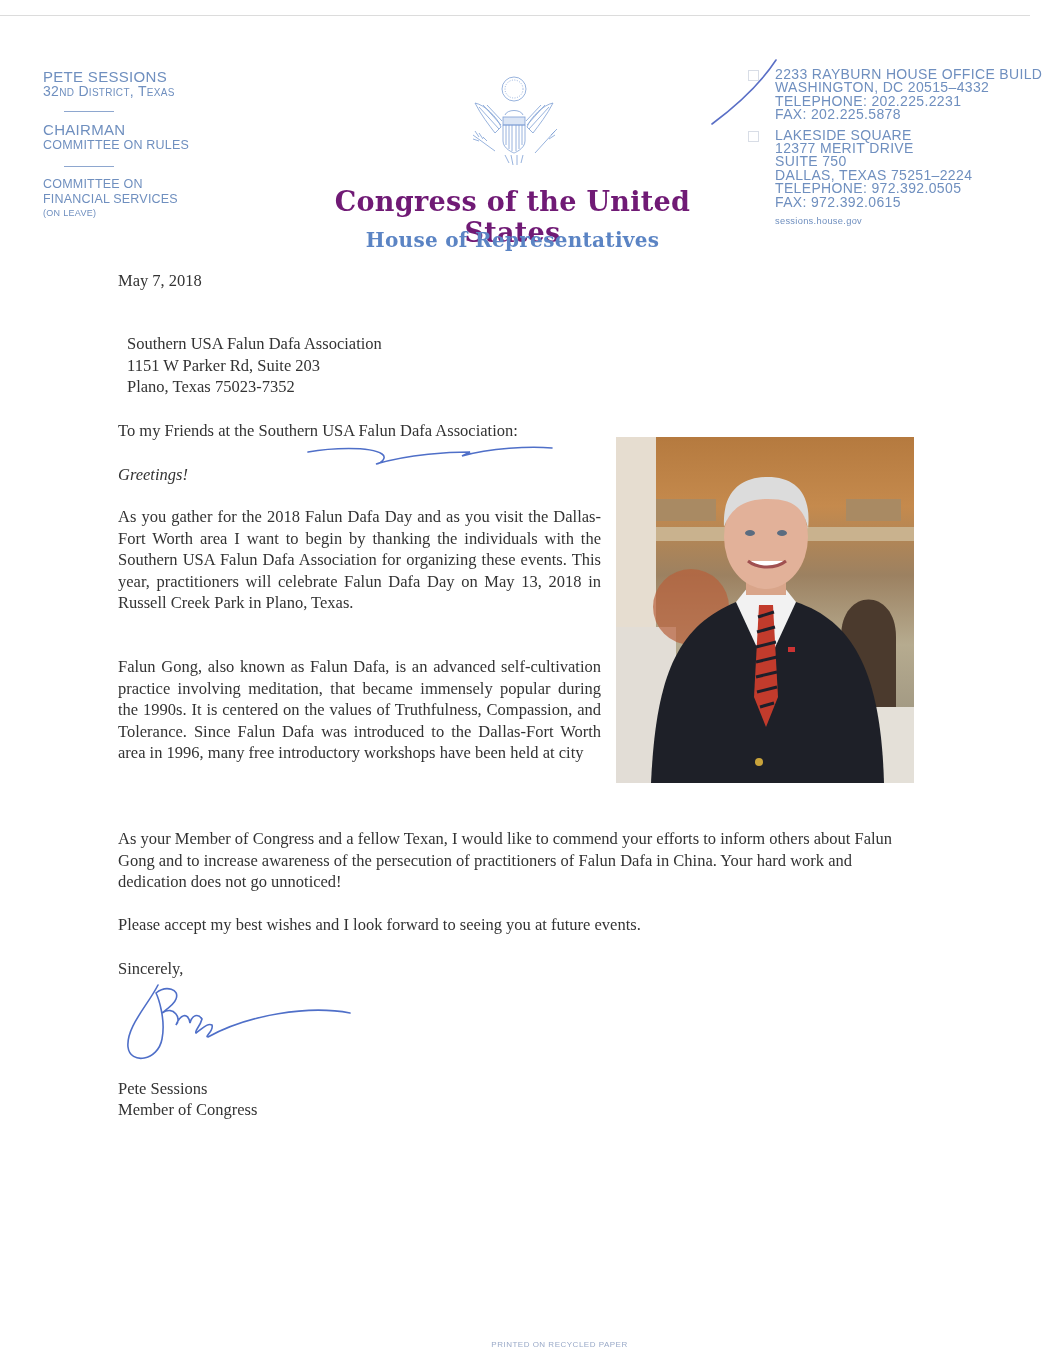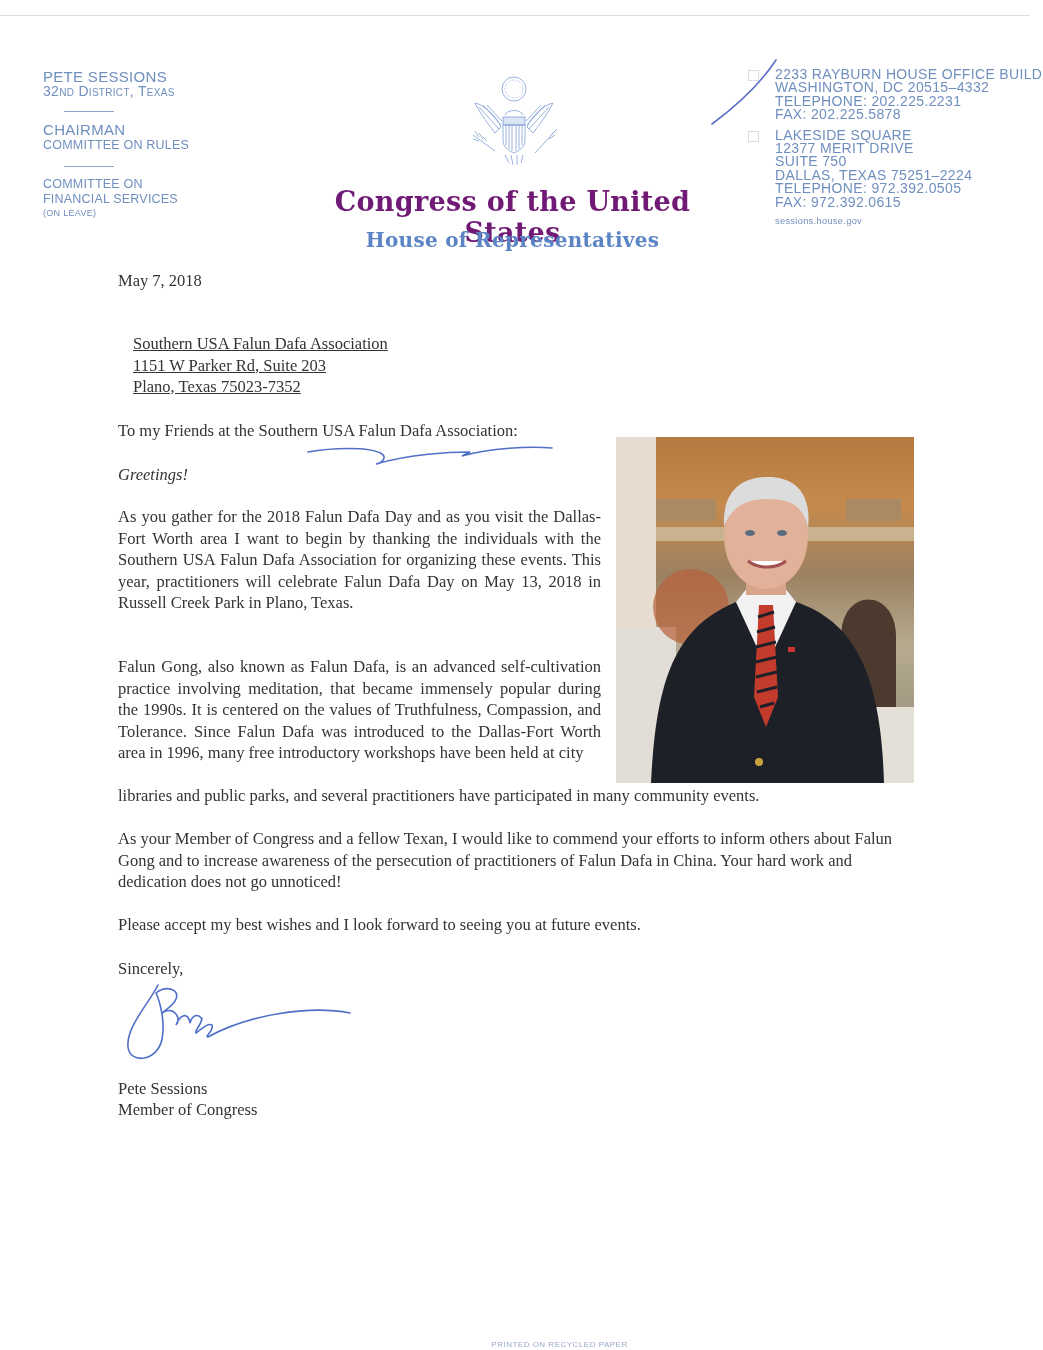--- a/index.html
+++ b/index.html
@@ -26,21 +26,21 @@
   .pen-slash { position: absolute; left: 706px; top: 58px; width: 80px; height: 70px; }
 
   .seal { position: absolute; left: 455px; top: 75px; width: 118px; height: 92px; }
   .congress-title { position: absolute; left: 300px; top: 186px; width: 425px; text-align: center;
     font-family: "DejaVu Serif", serif; font-weight: bold; color: #701a75; font-size: 27px; letter-spacing: 0.3px; }
   .house-title { position: absolute; left: 300px; top: 228px; width: 425px; text-align: center;
     font-family: "DejaVu Serif", serif; font-weight: bold; color: #5b84c4; font-size: 20px; letter-spacing: 0.3px; }
 
   .txt { position: absolute; font-family: "Liberation Serif", serif; color: #333; font-size: 16.5px; line-height: 21.5px; }
   .date { left: 118px; top: 270px; }
-  .recipient { left: 133px; top: 333px; text-decoration: underline; }
+  .recipient { left: 127px; top: 333px; }
   .salutation { left: 118px; top: 420px; }
   .greeting { left: 118px; top: 464px; font-style: italic; }
   .para1 { left: 118px; top: 506px; width: 483px; text-align: justify; }
   .para2 { left: 118px; top: 656px; width: 483px; text-align: justify; }
   .para2-tail { left: 118px; top: 785px; width: 740px; }
   .para3 { left: 118px; top: 828px; width: 800px; }
   .para4 { left: 118px; top: 914px; width: 800px; }
   .closing { left: 118px; top: 958px; }
   .signer-name { left: 118px; top: 1078px; }
   .signer-title { left: 118px; top: 1099px; }
@@ -129,21 +129,20 @@
   <div class="txt salutation">To my Friends at the Southern USA Falun Dafa Association:</div>
 
   <svg class="pen-underline" viewBox="0 0 260 30">
     <path d="M8 12 C 30 8, 70 6, 82 14 C 88 18, 80 24, 76 24 C 110 14, 150 12, 170 12 L 162 16 C 190 8, 230 6, 252 8" stroke="#4f6fc8" stroke-width="1.6" fill="none" stroke-linecap="round"></path>
   </svg>
 
   <div class="txt greeting">Greetings!</div>
 
   <div class="txt para1">As you gather for the 2018 Falun Dafa Day and as you visit the Dallas-Fort Worth area I want to begin by thanking the individuals with the Southern USA Falun Dafa Association for organizing these events. This year, practitioners will celebrate Falun Dafa Day on May 13, 2018 in Russell Creek Park in Plano, Texas.</div>
   <div class="txt para2">Falun Gong, also known as Falun Dafa, is an advanced self-cultivation practice involving meditation, that became immensely popular during the 1990s. It is centered on the values of Truthfulness, Compassion, and Tolerance. Since Falun Dafa was introduced to the Dallas-Fort Worth area in 1996, many free introductory workshops have been held at city</div>
-  <div class="txt para2-tail">libraries and public parks, and several practitioners have participated in many community events.</div>
   <div class="txt para3">As your Member of Congress and a fellow Texan, I would like to commend your efforts to inform others about Falun Gong and to increase awareness of the persecution of practitioners of Falun Dafa in China. Your hard work and dedication does not go unnoticed!</div>
   <div class="txt para4">Please accept my best wishes and I look forward to seeing you at future events.</div>
 
   <div class="photo">
     <svg width="298" height="346" viewBox="0 0 298 346">
       <rect x="0" y="0" width="298" height="346" fill="none"></rect>
 
       <rect x="0" y="0" width="40" height="346" fill="#e6ddd0"></rect>
       <rect x="0" y="190" width="60" height="156" fill="#e2ddd6"></rect>
 

